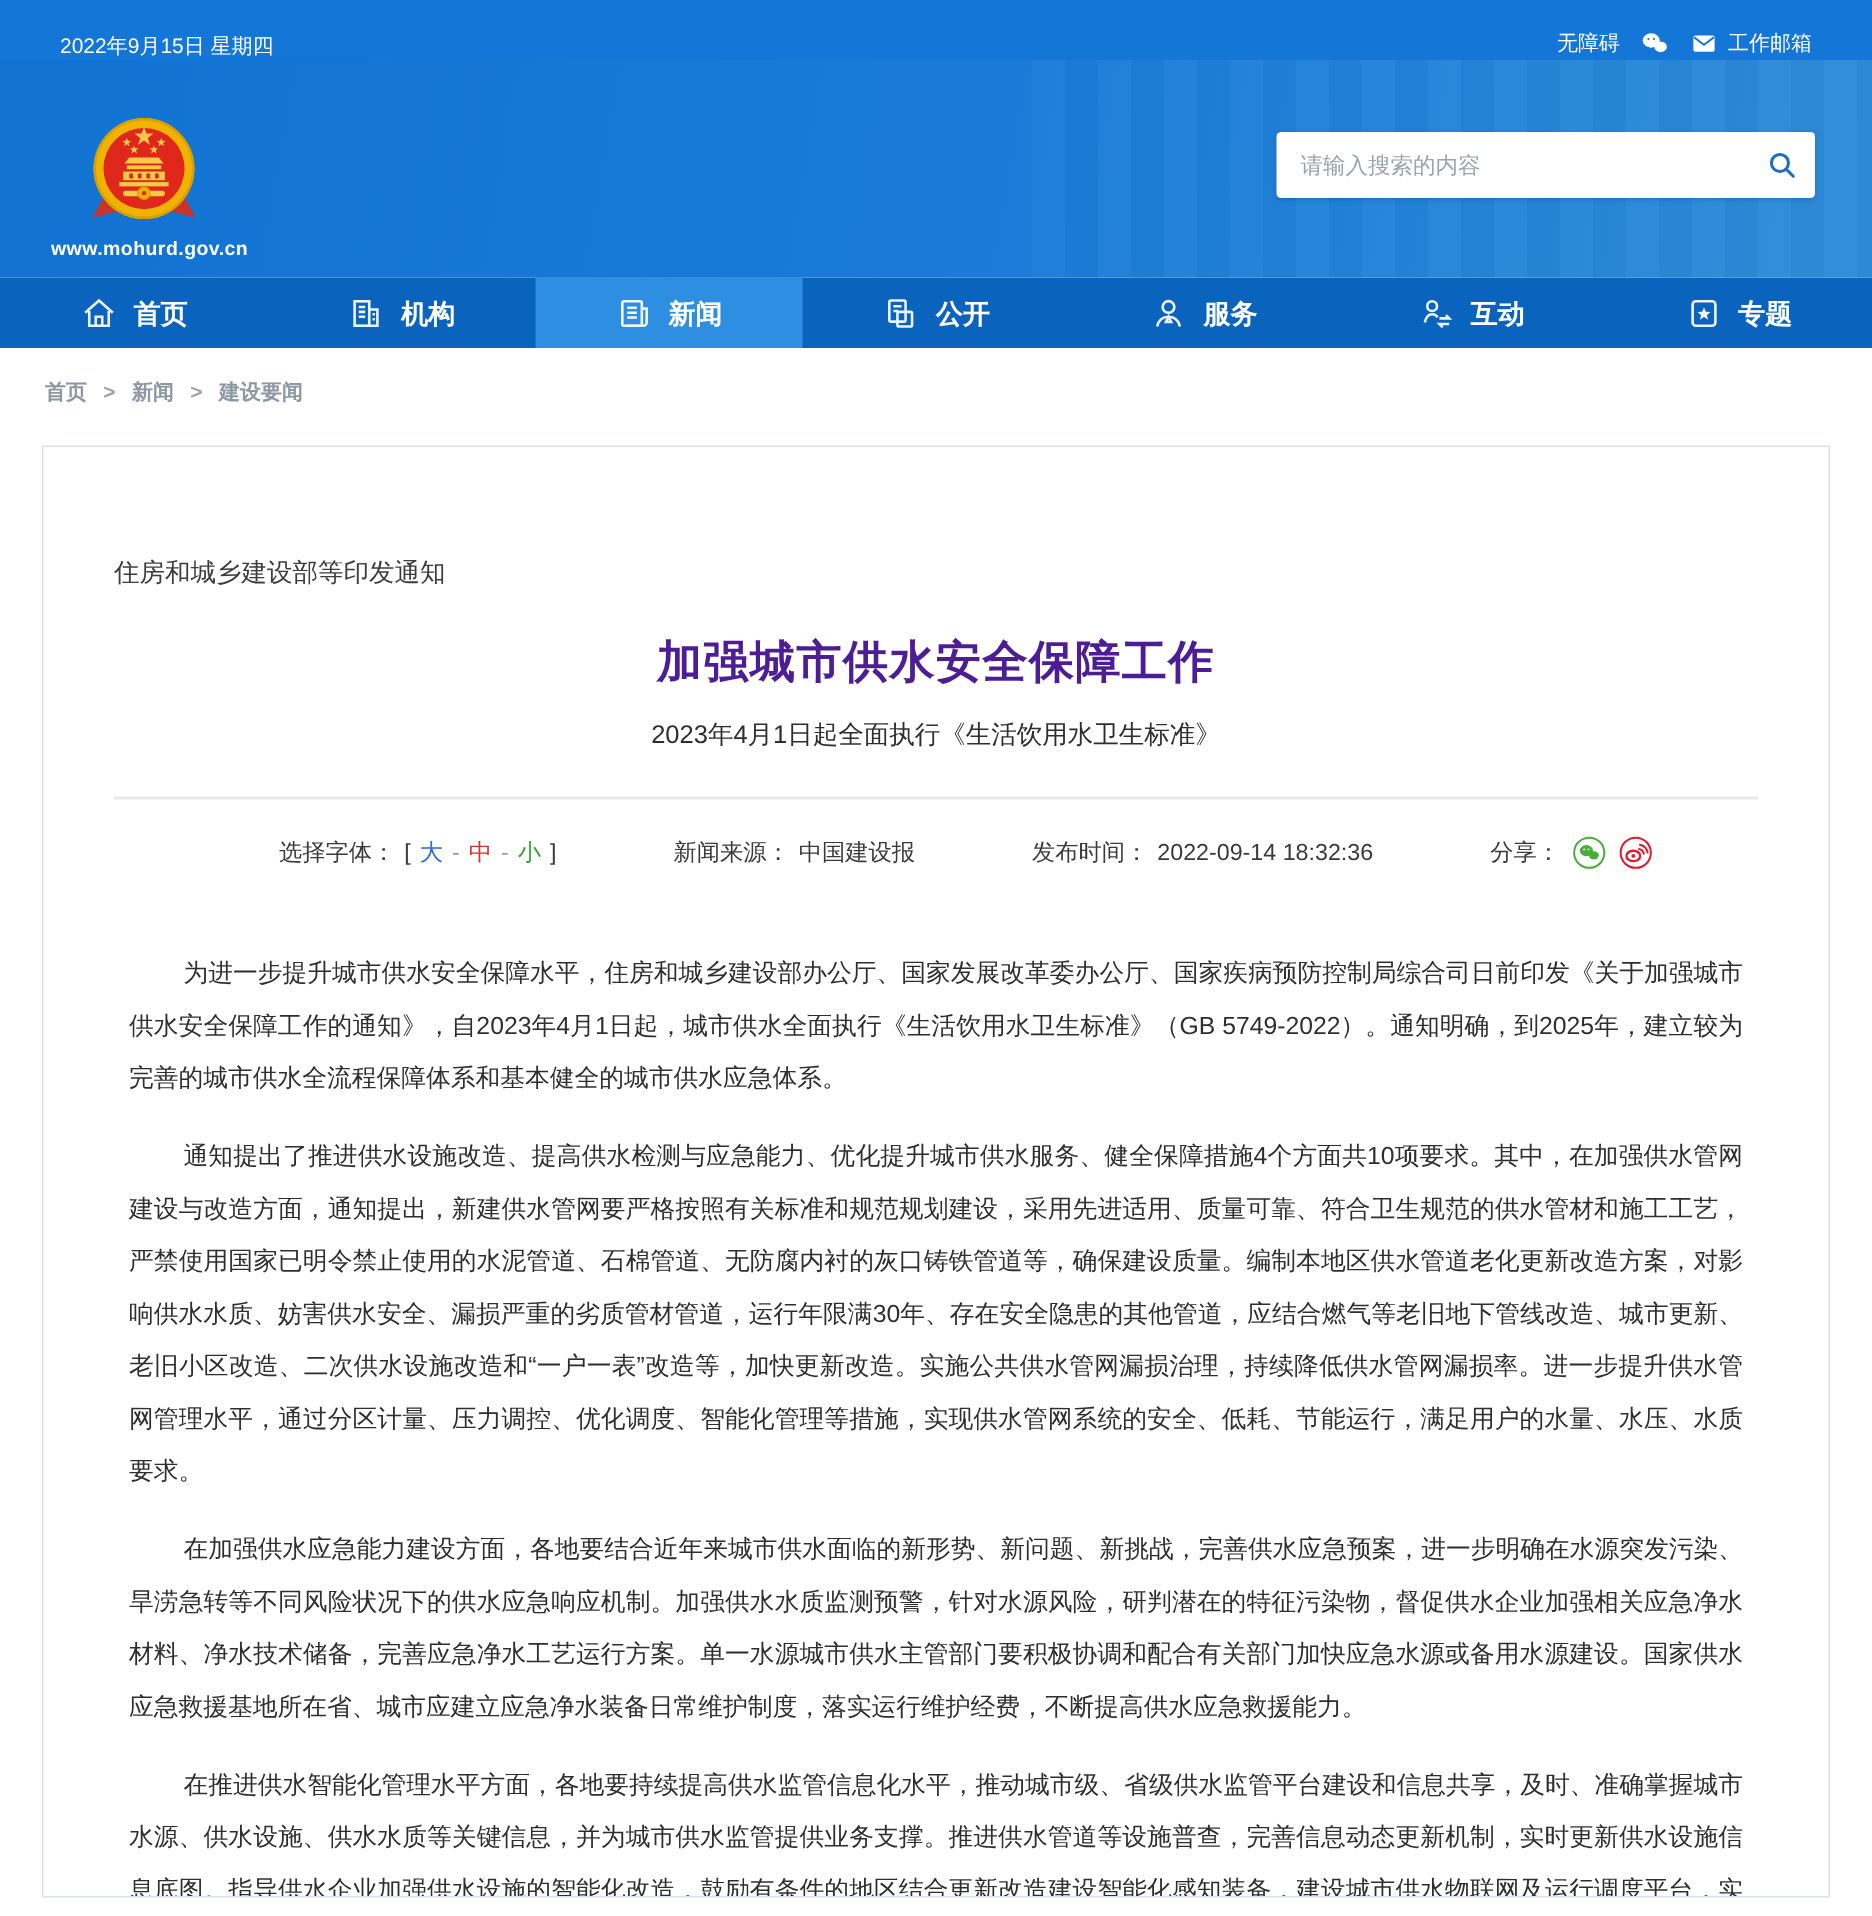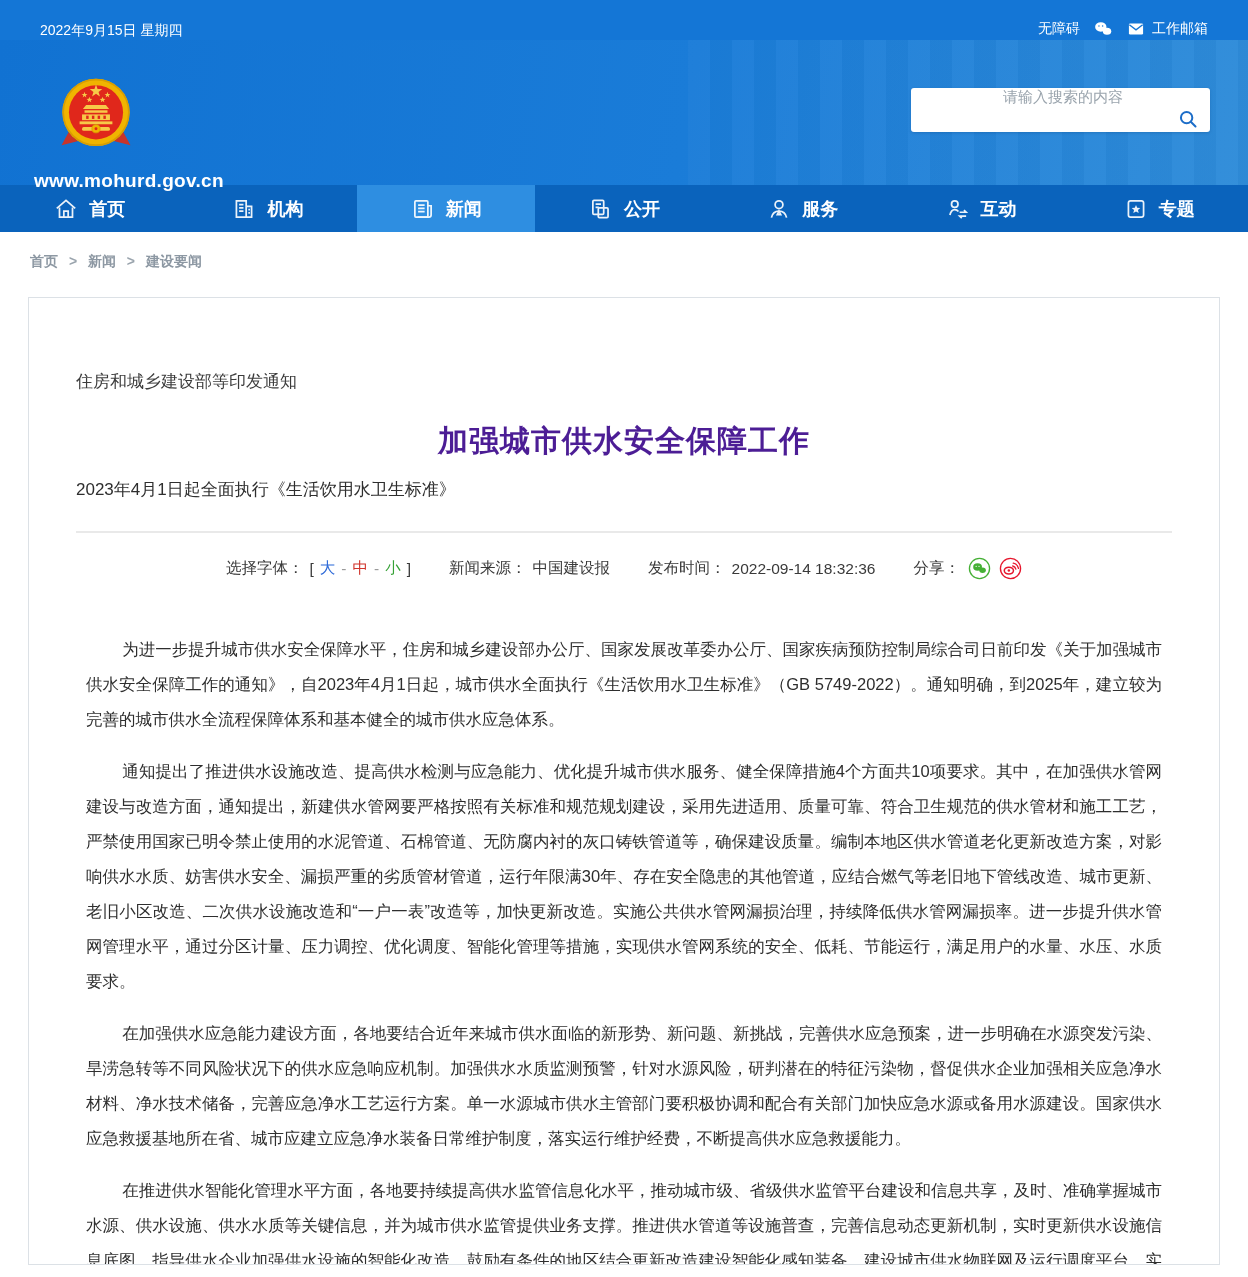--- a/index.html
+++ b/index.html
@@ -23,30 +23,29 @@
     position:relative;height:145px;
     background:linear-gradient(100deg,#1172d2 0%,#1a7cd8 55%,#2f8cd9 100%);
   }
   .masthead::after{
     content:"";position:absolute;right:0;top:0;width:560px;height:145px;
     background:
       repeating-linear-gradient(90deg,rgba(255,255,255,0.05) 0 22px,rgba(0,0,0,0.04) 22px 44px);
     opacity:.5;pointer-events:none;
   }
   .emblem{position:absolute;left:55px;top:33px;width:82px;height:82px;z-index:2;}
-  .site-url{position:absolute;left:34px;top:118px;color:#fff;font-weight:bold;font-size:19px;z-index:2;letter-spacing:.3px;margin-top:12px;}
+  .site-url{position:absolute;left:34px;top:118px;color:#fff;font-weight:bold;font-size:13px;z-index:2;letter-spacing:.3px;}
   .site-title-block{position:absolute;left:147px;top:36px;z-index:2;}
   .site-title{color:#fff;font-size:36px;font-weight:bold;letter-spacing:2px;line-height:44px;
     text-shadow:0 1px 2px rgba(0,40,90,.25);}
   .site-subtitle{color:#eaf4ff;font-size:13.5px;margin-top:9px;letter-spacing:.2px;}
   .search-box{
-    position:absolute;right:38px;top:48px;width:299px;height:44px;z-index:3;
-    background:#fff;border-radius:3px;display:flex;align-items:flex-end;
+    position:absolute;right:38px;top:48px;width:359px;height:44px;z-index:3;
+    background:#fff;border-radius:3px;display:flex;align-items:center;
     box-shadow:0 1px 3px rgba(0,40,90,.2);
-    flex-direction:column;
   }
   .search-input{
     flex:1;border:none;outline:none;background:transparent;
     padding:0 8px 0 16px;font-size:15px;color:#333;
     font-family:"Liberation Sans","DejaVu Sans",sans-serif;
   }
   .search-input::placeholder{color:#9aa4ad;}
   .search-btn{width:44px;height:44px;display:flex;align-items:center;justify-content:center;
     background:transparent;border:none;cursor:pointer;}
   
@@ -63,27 +62,27 @@
   .crumb-sep{margin:0 7px;color:#9aa4ad;}
   
   .card{
     margin:12px 28px 22px 28px;
     border:1px solid #dce1e6;background:#fff;
     height:968px;box-sizing:border-box;overflow:hidden;
     padding:0 47px;
   }
   .art-supertitle{margin-top:72px;font-size:17px;color:#3c3c3c;}
   .art-title{margin-top:28px;text-align:center;font-size:30px;font-weight:bold;color:#4c1d95;letter-spacing:1px;}
-  .art-subtitle{margin-top:16px;text-align:left;font-size:17px;color:#2e2e2e;}
+  .art-subtitle{margin-top:16px;text-align:center;font-size:17px;color:#2e2e2e;}
   .art-divider{margin-top:30px;height:2px;background:#e9e9e9;}
   .art-meta{
     margin-top:24px;display:flex;align-items:center;justify-content:center;
     font-size:15.5px;color:#3a3a3a;gap:8px;
   }
-  .meta-group{display:flex;align-items:center;gap:6px;}
+  .meta-group{display:flex;align-items:center;gap:6px;margin-left:40px;}
   .meta-gap{width:22px;}
   .font-large{color:#2f6bd8;cursor:pointer;}
   .font-medium{color:#d0342c;cursor:pointer;}
   .font-small{color:#35a135;cursor:pointer;}
   .meta-dash{color:#9a9a9a;}
   .share-btn{display:inline-flex;cursor:pointer;margin-left:2px;}
   
   .art-body{margin-top:52px;padding:0 10px;}
   .art-body p{
     font-size:16.5px;line-height:35px;color:#2e2e2e;

